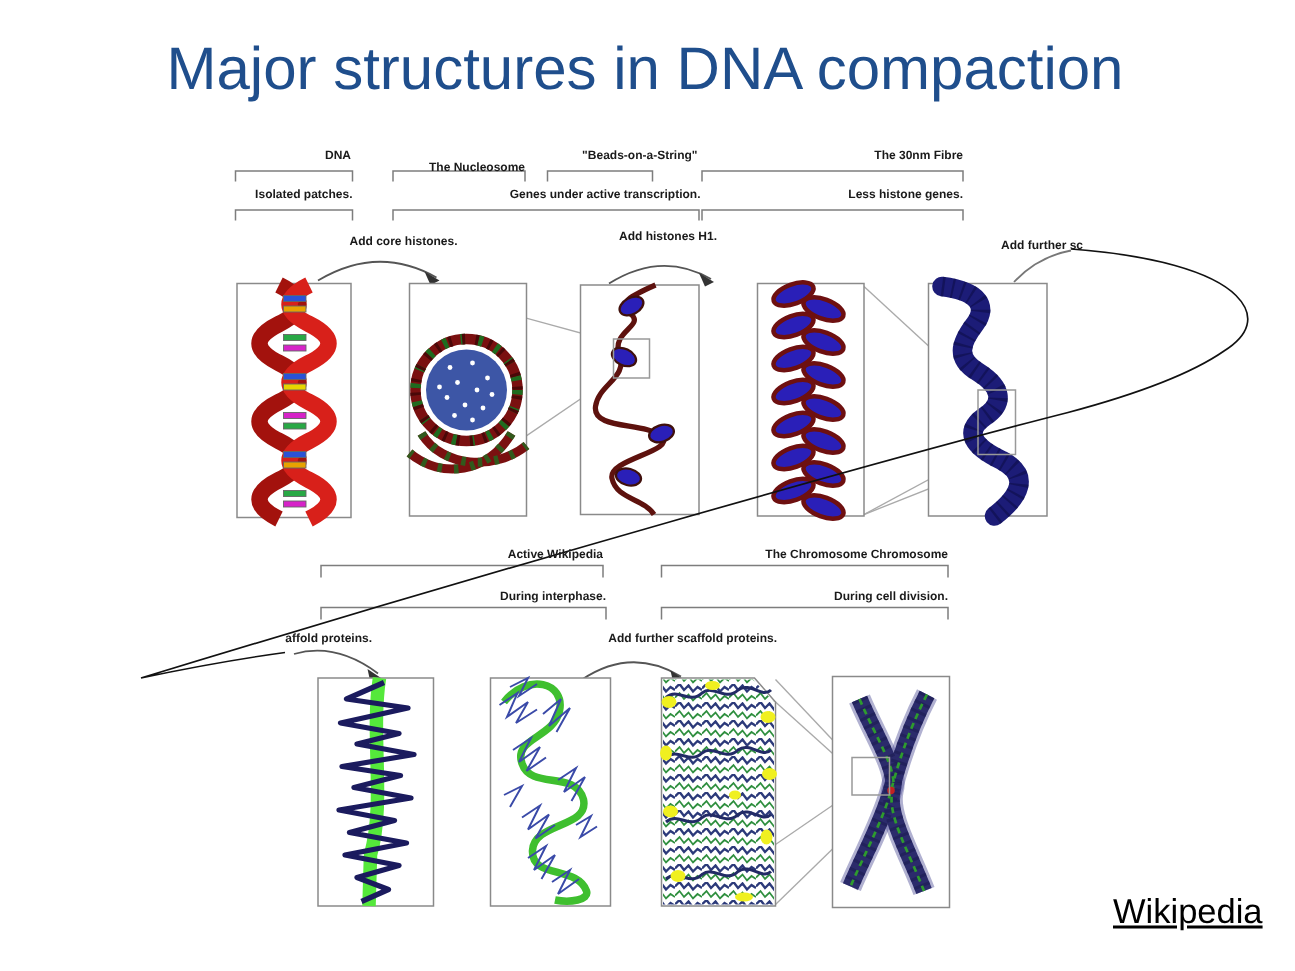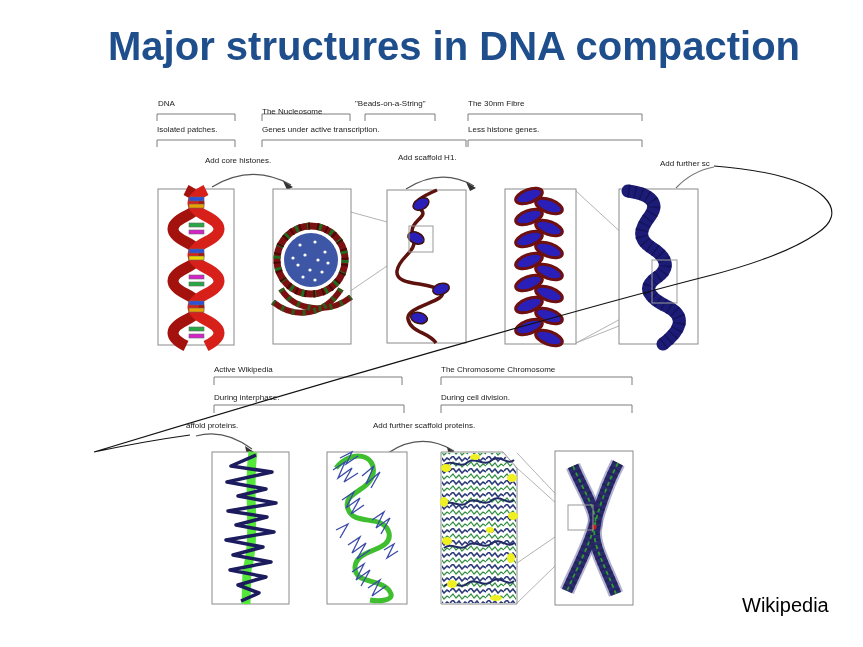--- a/index.html
+++ b/index.html
@@ -1,22 +1,22 @@
 <!DOCTYPE html>
 <html><head>
 <meta charset="utf-8">
 <style>
   html,body{margin:0;padding:0;background:#fff;}
   #slide{position:relative;width:863px;height:647px;background:#fff;overflow:hidden;
          font-family:"Liberation Sans",sans-serif;}
-  .title{position:absolute;left:60px;top:24px;width:740px;text-align:right;
-         font-size:40px;font-weight:700;letter-spacing:0;color:#1F4E8C;}
-  .lbl{position:absolute;font-size:8px;font-weight:normal;line-height:1.1;
-       color:#1a1a1a;text-align:left;white-space:nowrap;}
-  .credit{position:absolute;left:742px;top:594px;width:110px;font-size:20px;color:#000;}
+  .title{position:absolute;left:60px;top:24px;width:740px;text-align:center;
+         font-size:40px;font-weight:400;letter-spacing:0;color:#1F4E8C;}
+  .lbl{position:absolute;font-size:8px;font-weight:bold;line-height:1.1;
+       color:#1a1a1a;text-align:right;white-space:nowrap;}
+  .credit{position:absolute;left:742px;top:594px;width:110px;font-size:23px;color:#000;text-decoration:underline;}
   svg{position:absolute;left:0;top:0;}
 </style>
 </head>
 <body>
 
 <div id="slide">
 
   <div class="title">Major structures in DNA compaction</div>
 
   <svg width="863" height="647" viewBox="0 0 863 647">
@@ -220,21 +220,21 @@
   </svg>
 
   <div class="lbl" style="left:158px;top:100px;width:76px">DNA</div>
   <div class="lbl" style="left:262px;top:108px;width:88px">The Nucleosome</div>
   <div class="lbl" style="left:355px;top:100px;width:110px">"Beads-on-a-String"</div>
   <div class="lbl" style="left:468px;top:100px;width:174px">The 30nm Fibre</div>
   <div class="lbl" style="left:157px;top:126px;width:78px">Isolated patches.</div>
   <div class="lbl" style="left:262px;top:126px;width:205px">Genes under active transcription.</div>
   <div class="lbl" style="left:468px;top:126px;width:174px">Less histone genes.</div>
   <div class="lbl" style="left:205px;top:157px;width:100px">Add core histones.</div>
-  <div class="lbl" style="left:398px;top:154px;width:80px">Add scaffold H1.</div>
+  <div class="lbl" style="left:398px;top:154px;width:80px">Add histones H1.</div>
   <div class="lbl" style="left:660px;top:160px;width:62px">Add further sc</div>
 
   <div class="lbl" style="left:214px;top:366px;width:188px">Active Wikipedia</div>
   <div class="lbl" style="left:441px;top:366px;width:191px">The Chromosome Chromosome</div>
   <div class="lbl" style="left:214px;top:394px;width:190px">During interphase.</div>
   <div class="lbl" style="left:441px;top:394px;width:191px">During cell division.</div>
   <div class="lbl" style="left:186px;top:422px;width:62px">affold proteins.</div>
   <div class="lbl" style="left:373px;top:422px;width:145px">Add further scaffold proteins.</div>
 
   <div class="credit">Wikipedia</div>

